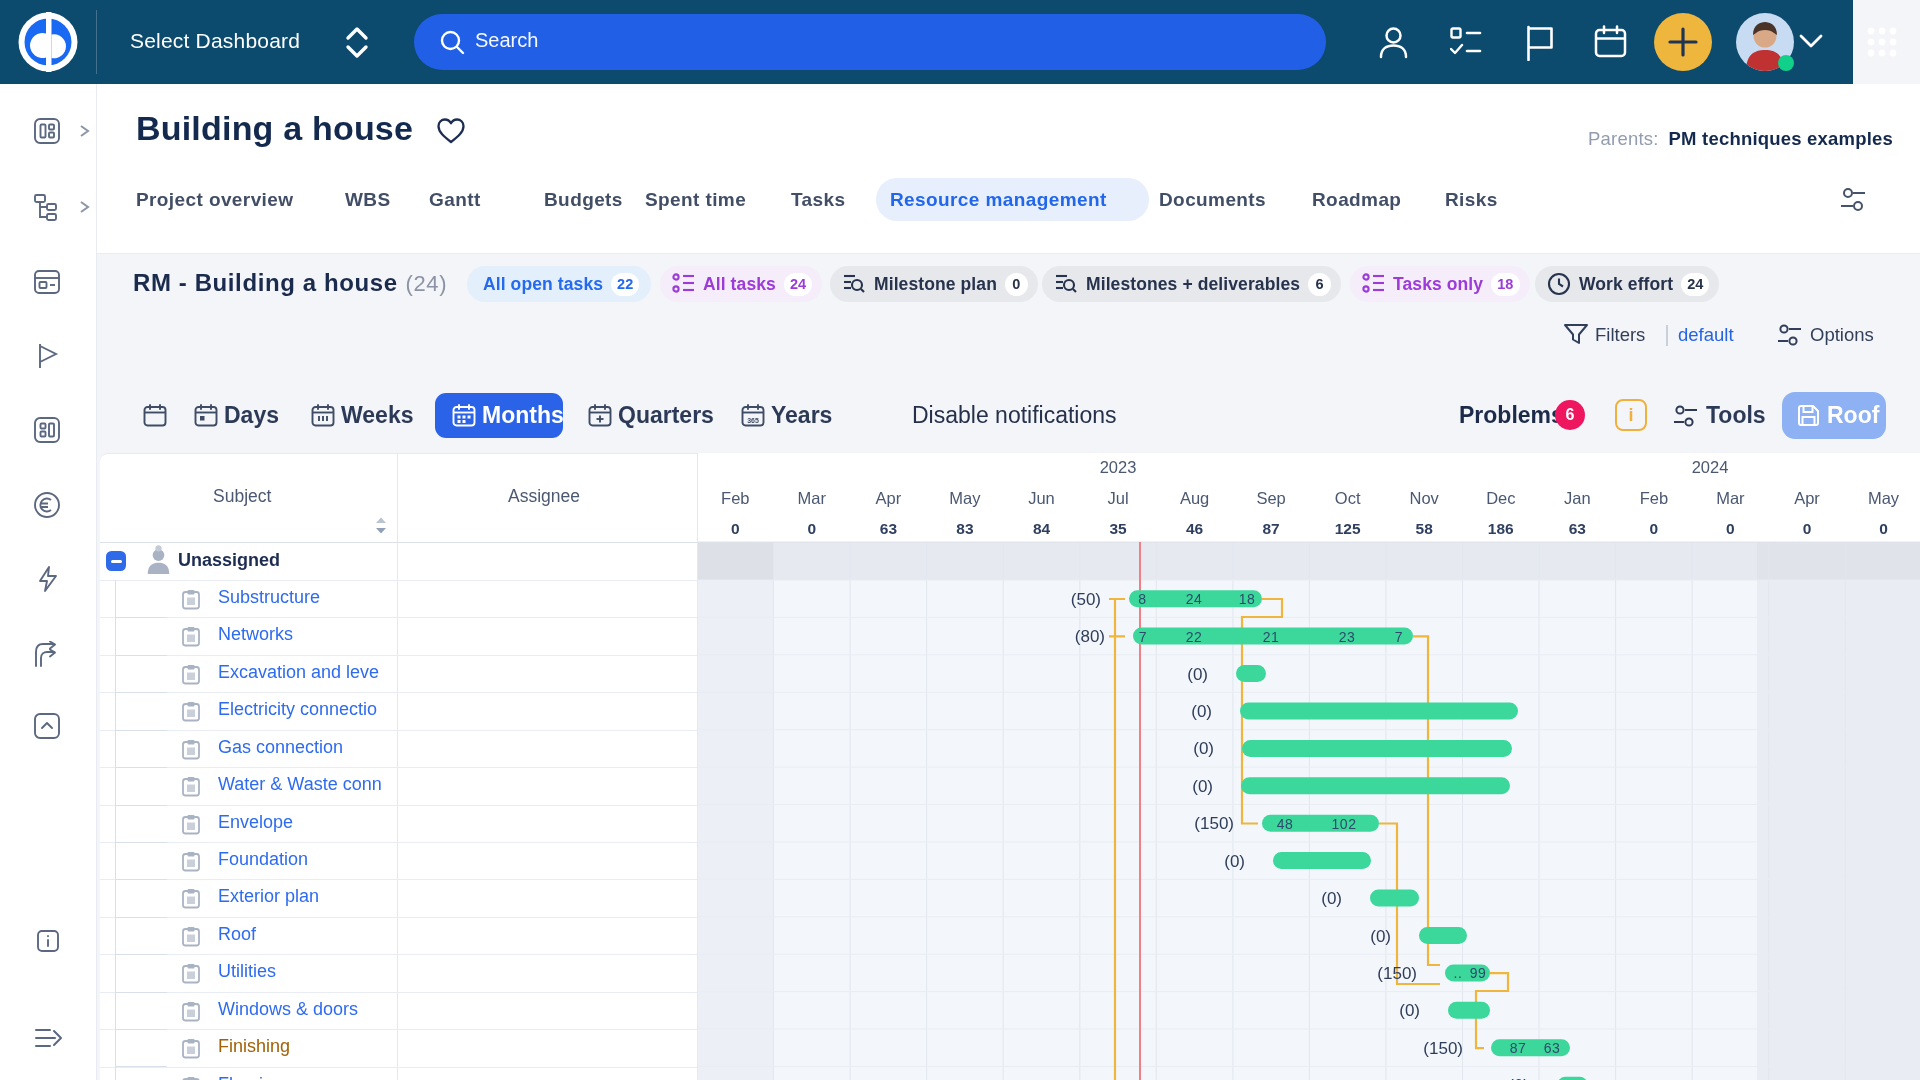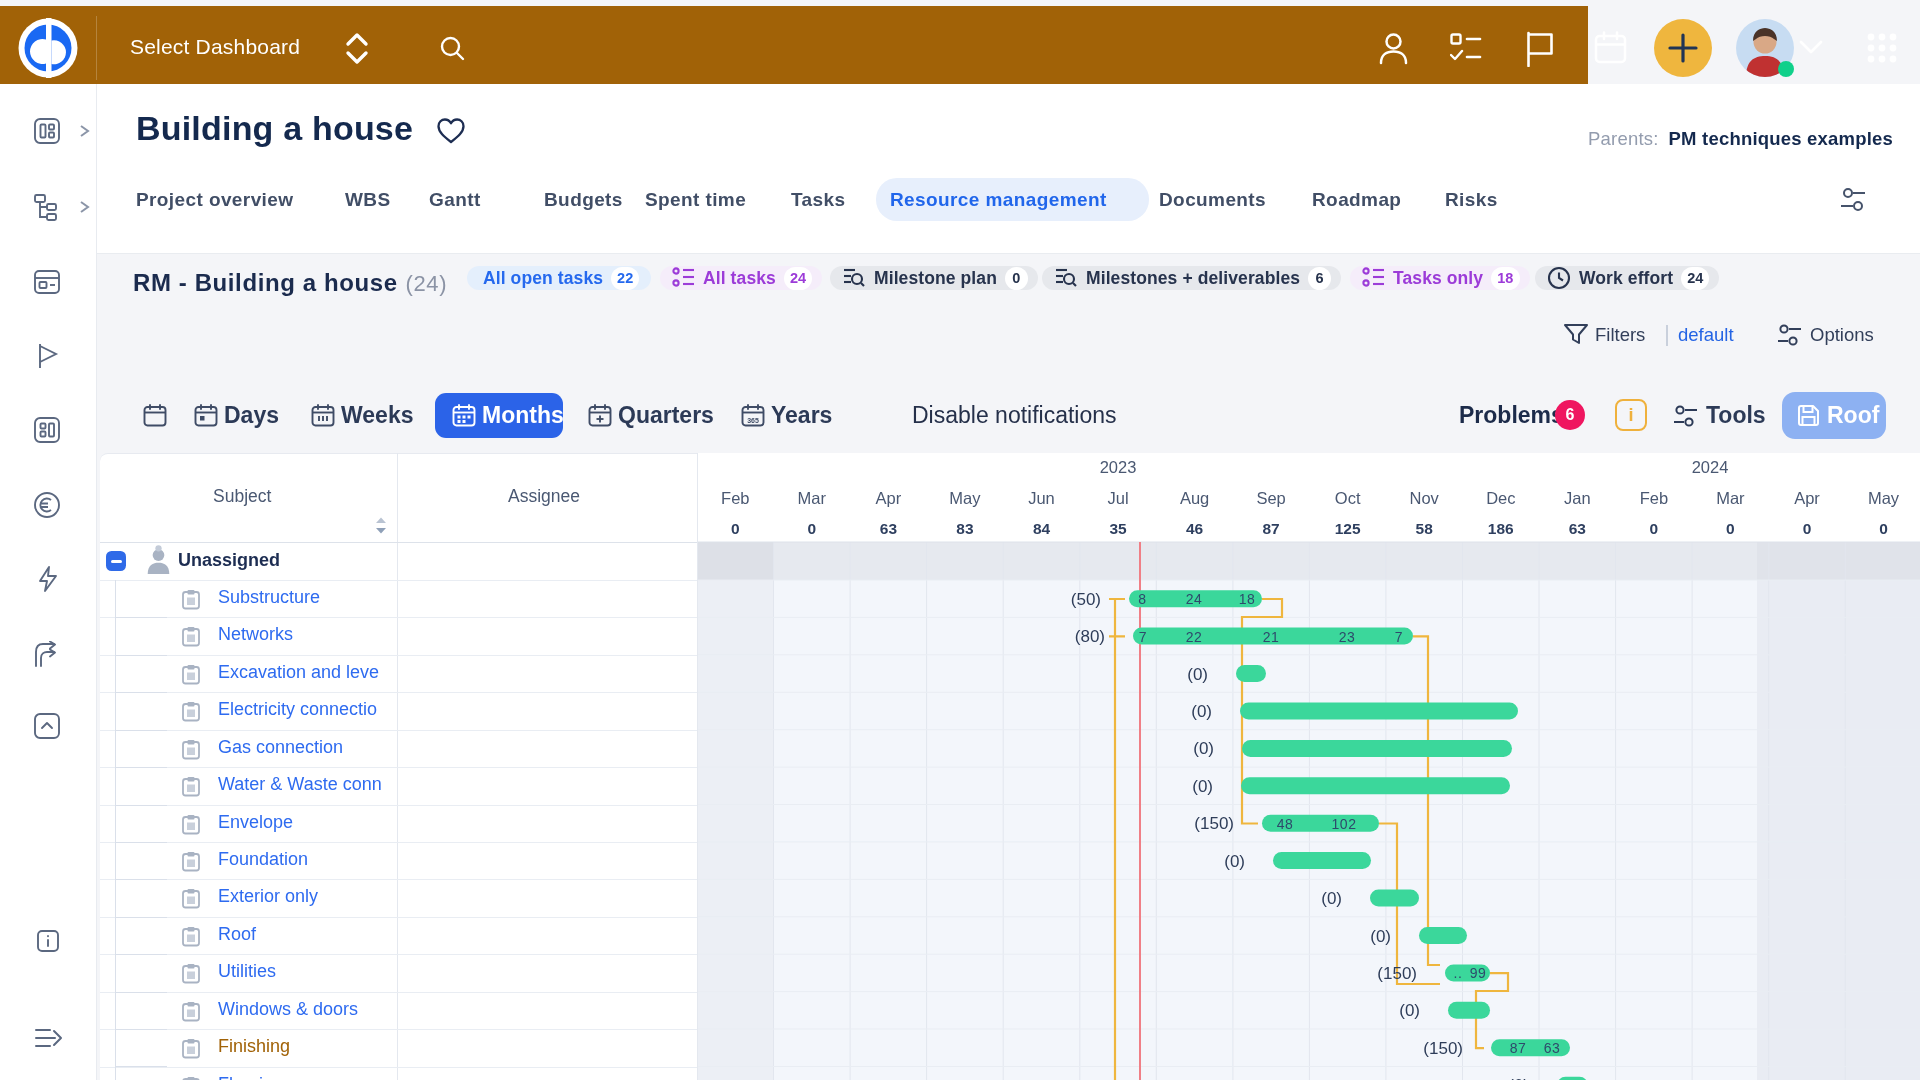--- a/index.html
+++ b/index.html
@@ -1,34 +1,34 @@
 <!DOCTYPE html>
 <html><head>
 <meta charset="utf-8">
 <style>
 * { margin:0; padding:0; box-sizing:border-box; }
 html,body { width:1920px; height:1080px; overflow:hidden; font-family:"Liberation Sans",sans-serif; }
 body { background:#f4f5f8; position:relative; }
 .abs { position:absolute; }
 
-#topbar { left:0; top:0; width:1588px; height:84px; background:#a16207;margin-top:6px; }
+#topbar { left:0; top:0; width:1853px; height:84px; background:#0c4a6e; }
 #topbar .seldash { left:130px; top:29px; color:#fff; font-size:21px; font-weight:500; letter-spacing:.2px; }
 #searchpill { left:414px; top:14px; width:912px; height:56px; border-radius:28px; background:#2160e6; }
 #searchpill span { position:absolute; left:61px; top:15px; color:rgba(255,255,255,.95); font-size:20px; }
 
 #sidebar { left:0; top:84px; width:97px; height:996px; background:#fff; border-right:1px solid #e8ebf0; }
 
 #header { left:97px; top:84px; width:1823px; height:170px; background:#fff; border-bottom:1px solid #e9ecf0; }
 #title { left:136px; top:109px; font-size:34px; font-weight:bold; color:#14294e; letter-spacing:.2px;text-align:right; }
 #parents { right:27px; top:128px; font-size:18.5px; color:#14294e; font-weight:bold; letter-spacing:.2px; }
 #parents .lbl { color:#939cae; font-weight:normal; margin-right:10px; }
 .tab { top:189px; font-size:19px; font-weight:600; color:#414e66; letter-spacing:.4px; }
 #tabpill { left:876px; top:178px; width:273px; height:43px; background:#e7effc; border-radius:21px; }
 
-.pill { top:266px; height:24px; border-radius:18px; display:flex; align-items:center; font-size:17.5px; font-weight:600; letter-spacing:.1px; }
+.pill { top:266px; height:36px; border-radius:18px; display:flex; align-items:center; font-size:17.5px; font-weight:600; letter-spacing:.1px; }
 .pill .badge { background:#fff; border-radius:12px; height:23px; min-width:23px; padding:0 6px; display:flex; align-items:center; justify-content:center; font-size:14.5px; margin-left:8px; }
 .pill-blue { background:#e4effc; color:#2569ee; }
 .pill-purple { background:#f5edfa; color:#9c3bd8; }
 .pill-grey { background:#e6e8ec; color:#27334d; }
 #rmtitle { left:133px; top:269px; font-size:24px; font-weight:600; color:#1b2b4e; letter-spacing:.6px; }
 #rmtitle .cnt { font-size:22px; color:#8b93a5; font-weight:normal; margin-left:8px; }
 .r2txt { top:324px; font-size:18.5px; color:#323f5a;text-align:right; }
 .r3 { top:402px; font-size:23px; font-weight:600; color:#2c3a57; }
 #monthsbtn { left:435px; top:393px; width:128px; height:45px; background:#2b63e8; border-radius:11px; }
 #savebtn { left:1782px; top:392px; width:104px; height:47px; background:#8db1f2; border-radius:13px; }
@@ -47,20 +47,23 @@
    <path d="M34 4 h5.5 v60 h-5.5 z" fill="#fff"></path>
    <path d="M34 25.5 A 12.5 12.5 0 1 0 34 49.5 Z" fill="#fff"></path>
    <path d="M39.5 26.5 A 12 12 0 1 1 39.5 50 Z" fill="#fff"></path>
  </svg>
  <div class="abs" style="left:96px;top:10px;width:1px;height:64px;background:rgba(255,255,255,.22)"></div>
  <div class="abs seldash">Select Dashboard</div>
  <svg class="abs" style="left:344px;top:26px" width="26" height="33" viewBox="0 0 26 33">
    <path d="M4 12 L13 3 L22 12" fill="none" stroke="#fff" stroke-width="3.4" stroke-linecap="round" stroke-linejoin="round"></path>
    <path d="M4 21 L13 30 L22 21" fill="none" stroke="#fff" stroke-width="3.4" stroke-linecap="round" stroke-linejoin="round"></path>
  </svg>
+ <div id="searchpill" class="abs">
+      <span>Search</span>
+    </div>
  <svg class="abs" style="left:438px;top:28px" width="30" height="30" viewBox="0 0 30 30">
    <circle cx="12.5" cy="12.5" r="8.5" fill="none" stroke="#fff" stroke-width="2.4"></circle>
    <line x1="19" y1="19" x2="25" y2="25" stroke="#fff" stroke-width="2.4" stroke-linecap="round"></line>
  </svg>
  <svg class="abs" style="left:1378px;top:26px" width="32" height="34" viewBox="0 0 32 34">
    <circle cx="15.5" cy="9.5" r="7" fill="none" stroke="#fff" stroke-width="2.5"></circle>
    <path d="M3 31 C3 22.5 9 19.5 15.5 19.5 C22 19.5 28 22.5 28 31" fill="none" stroke="#fff" stroke-width="2.5" stroke-linecap="round"></path>
  </svg>
  <svg class="abs" style="left:1450px;top:27px" width="32" height="31" viewBox="0 0 32 31">
    <rect x="1.5" y="1.5" width="9" height="9" fill="none" stroke="#fff" stroke-width="2.4" rx="1.5"></rect>
@@ -527,21 +530,21 @@
     <rect x="6.5" y="1" width="7" height="4.5" rx="1" fill="#a9b3c3"></rect>
     <rect x="6" y="8.5" width="8" height="7.5" fill="#c9d0db"></rect>
   </svg>
 <div class="abs" style="left:218px;top:848.9px;font-size:18px;color:#2e6bf0;white-space:nowrap">Foundation</div>
 <div class="abs" style="left:100px;top:916.8px;width:597px;height:1px;background:#e9edf3"></div>
 <svg class="abs" style="left:181px;top:888.4px" width="20" height="21" viewBox="0 0 20 21">
     <rect x="2" y="3" width="16" height="16.5" rx="2.5" fill="none" stroke="#a9b3c3" stroke-width="1.8"></rect>
     <rect x="6.5" y="1" width="7" height="4.5" rx="1" fill="#a9b3c3"></rect>
     <rect x="6" y="8.5" width="8" height="7.5" fill="#c9d0db"></rect>
   </svg>
-<div class="abs" style="left:218px;top:886.4px;font-size:18px;color:#2e6bf0;white-space:nowrap">Exterior only</div>
+<div class="abs" style="left:218px;top:886.4px;font-size:18px;color:#2e6bf0;white-space:nowrap">Exterior plan</div>
 <div class="abs" style="left:100px;top:954.2px;width:597px;height:1px;background:#e9edf3"></div>
 <svg class="abs" style="left:181px;top:925.8px" width="20" height="21" viewBox="0 0 20 21">
     <rect x="2" y="3" width="16" height="16.5" rx="2.5" fill="none" stroke="#a9b3c3" stroke-width="1.8"></rect>
     <rect x="6.5" y="1" width="7" height="4.5" rx="1" fill="#a9b3c3"></rect>
     <rect x="6" y="8.5" width="8" height="7.5" fill="#c9d0db"></rect>
   </svg>
 <div class="abs" style="left:218px;top:923.8px;font-size:18px;color:#2e6bf0;white-space:nowrap">Roof</div>
 <div class="abs" style="left:100px;top:991.6px;width:597px;height:1px;background:#e9edf3"></div>
 <svg class="abs" style="left:181px;top:963.2px" width="20" height="21" viewBox="0 0 20 21">
     <rect x="2" y="3" width="16" height="16.5" rx="2.5" fill="none" stroke="#a9b3c3" stroke-width="1.8"></rect>

